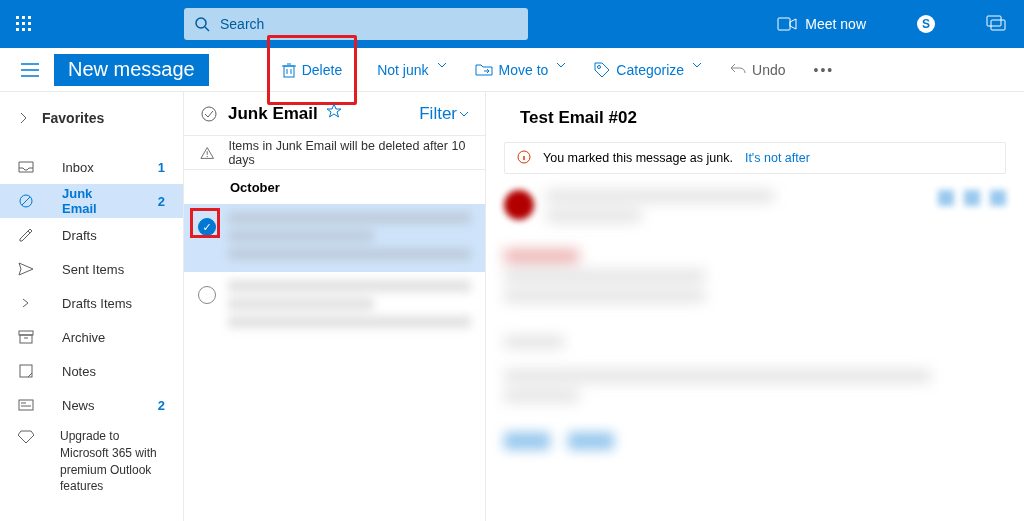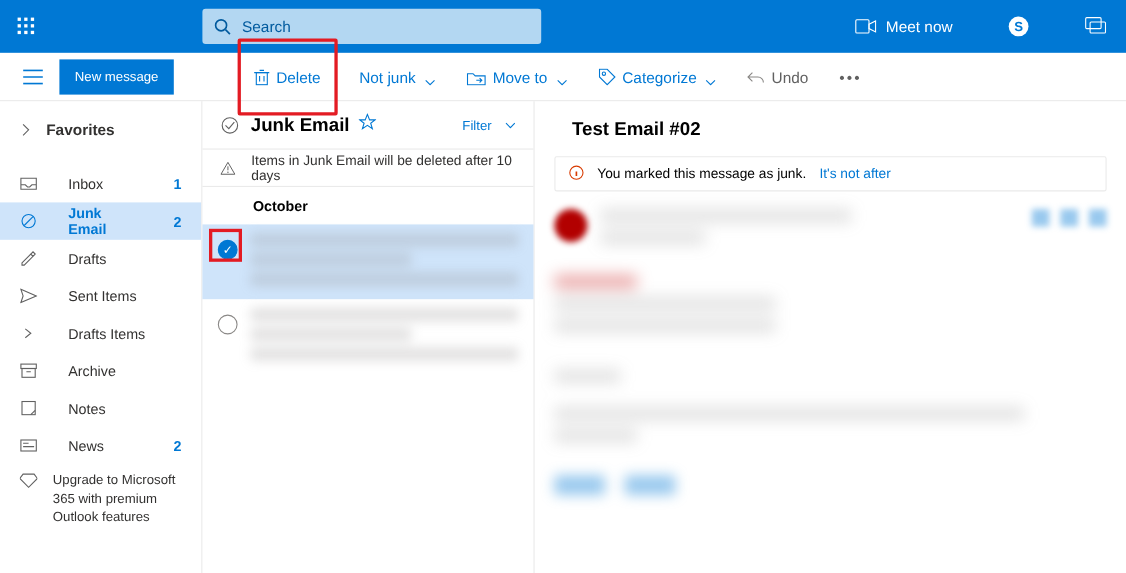--- a/index.html
+++ b/index.html
@@ -3,61 +3,61 @@
 <meta charset="utf-8">
 <style>
 * { margin: 0; padding: 0; box-sizing: border-box; font-family: "Segoe UI", Arial, sans-serif; }
 html, body { width: 1024px; height: 521px; overflow: hidden; background: #fff; }
 
 
 .topbar { height: 48px; background: #0078d4; display: flex; align-items: center; color: #fff; font-size: 14px; }
 .waffle { width: 48px; height: 48px; display: flex; align-items: center; justify-content: center; cursor: pointer; }
 .dot3x3 { width: 16px; height: 16px; display: grid; grid-template-columns: repeat(3,1fr); grid-template-rows: repeat(3,1fr); gap: 2px; }
 .dot3x3 span { background: #fff; width: 3px; height: 3px; }
-.searchbox { width: 308px; height: 32px; margin-left: 136px; background: #b3d7f2; border-radius: 3px; display: flex; align-items: center; padding: 0 10px; color: #005a9e; cursor: text; }
+.searchbox { width: 344px; height: 32px; margin-left: 136px; background: #b3d7f2; border-radius: 3px; display: flex; align-items: center; padding: 0 10px; color: #005a9e; cursor: text; }
 .searchbox svg { margin-right: 10px; }
 .spacer { flex: 1; }
 .top-action { display: flex; align-items: center; gap: 8px; margin-right: 18px; cursor: pointer; padding-left: 33px; }
 .skype-circle { width: 18px; height: 18px; background: #fff; border-radius: 50%; color:#0078d4; font-size:12px; font-weight:bold; display:flex; align-items:center; justify-content:center; }
 
 
 .cmdbar { height: 44px; border-bottom: 1px solid #eaeaea; display: flex; align-items: center; padding: 0 10px; font-size: 14px; color: #616161; }
 .hamburger { width: 40px; display:flex; align-items:center; justify-content:center; margin-right:4px; cursor:pointer;}
-.newmsg { background:#0078d4; color:#fff; border:none; height:32px; padding:0 14px; font-size:12px; cursor:pointer; }
+.newmsg { background:#0078d4; color:#fff; border:none; height:32px; padding:0 14px; font-size:20px; cursor:pointer; }
 .cmd-group { display:flex; align-items:center; gap:12px; margin-left:58px; }
-.cmd { display:flex; align-items:flex-end; gap:6px; padding:22px 8px; cursor:pointer; color:#0078d4; }
+.cmd { display:flex; align-items:flex-start; gap:6px; padding:22px 8px; cursor:pointer; color:#0078d4; }
 .cmd.gray { color:#616161; }
 .cmd svg { flex-shrink:0; }
 .chev { margin-left:2px; }
 .redbox1 { border:3px solid #e31b23; border-radius:2px; padding:2px 4px; }
 .more-dots { letter-spacing:2px; color:#616161; padding:0 8px; cursor:pointer; }
 
 
 .main { display:flex; height: calc(521px - 48px - 44px); justify-content: space-between; }
 
 
 .sidebar { width: 184px; border-right: 1px solid #eaeaea; padding-top:6px; font-size:14px; color:#323130; overflow:hidden; }
 .sb-head { display:flex; align-items:center; height:40px; padding:0 18px; cursor:pointer; }
 .sb-head b { font-weight:600; }
 .sb-item { display:flex; align-items:center; height:34px; padding:0 18px 0 18px; cursor:pointer; gap:28px; }
 .sb-item .ic { width:16px; display:flex; justify-content:center; color:#616161; }
 .sb-item .lbl { flex:1; font-size:13px; }
 .sb-item .cnt { font-weight:600; color:#0078d4; font-size:13px; }
 .sb-item.active { background:#cfe4fa; }
 .sb-item.active .lbl, .sb-item.active .ic { color:#0078d4; font-weight:600; }
-.upgrade { padding:6px 18px 0 18px; display:flex; gap:14px; }
+.upgrade { padding:6px 18px 0 18px; display:flex; gap:26px; }
 .upgrade .ic { width:16px; color:#616161; padding-top:2px;}
 .upgrade .lbl { font-size:12px; color:#323130; line-height:1.4; }
 
 
 .msglist { width: 302px; border-right:1px solid #eaeaea; display:flex; flex-direction:column; }
 .ml-head { height:44px; display:flex; align-items:center; padding:0 16px; border-bottom:1px solid #eaeaea; gap:10px; }
 .ml-title { font-size:17px; font-weight:700; flex:1; display:flex; align-items:center; gap:8px; }
 .ml-title .star { color:#0078d4; }
-.filter { color:#0078d4; font-size:12px; display:flex; align-items:center; gap:12px; cursor:pointer; }
+.filter { color:#0078d4; font-size:17px; display:flex; align-items:center; gap:2px; cursor:pointer; }
 .ml-notice { height:34px; display:flex; align-items:center; padding:0 16px; gap:14px; font-size:12.5px; color:#323130; border-bottom:1px solid #eaeaea; }
 .ml-month { height:34px; display:flex; align-items:center; padding:0 46px; font-size:13px; font-weight:600; }
 .ml-item { height:68px; display:flex; align-items:flex-start; gap:12px; padding:8px 14px; cursor:pointer; position:relative; }
 .ml-item.selected { background:#cfe4fa; }
 .ml-check { width:18px; height:18px; border-radius:50%; border:1px solid #8a8886; margin-top:6px; flex-shrink:0; background:#fff; display:flex; align-items:center; justify-content:center; }
 .ml-check.checked { background:#0078d4; border-color:#0078d4; }
 .ml-check.checked::after { content:"✓"; color:#fff; font-size:11px; }
 .redbox2 { position:absolute; left:6px; top:4px; width:30px; height:30px; border:3px solid #e31b23; }
 .ml-body { flex:1; filter: blur(5px); }
 .ml-line { height:12px; background:#8a8886; border-radius:2px; margin-bottom:6px; opacity:.25; }

